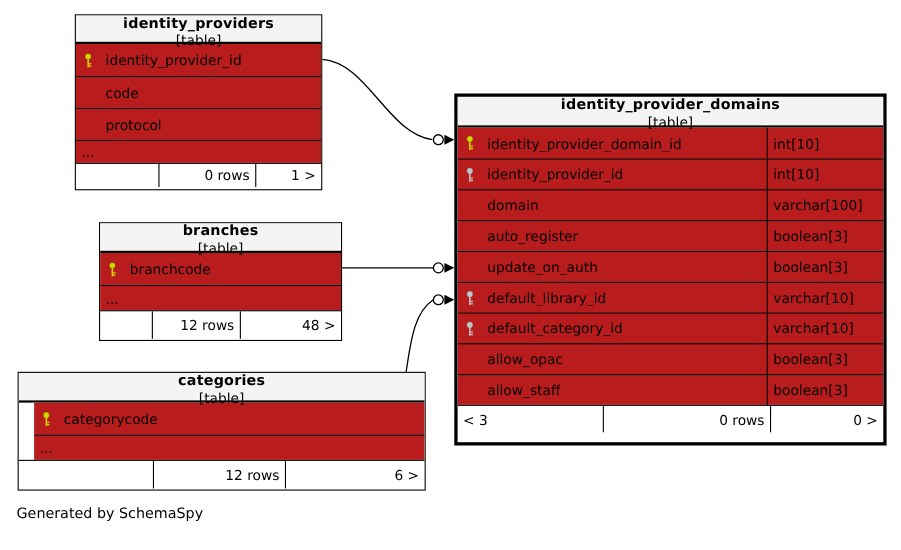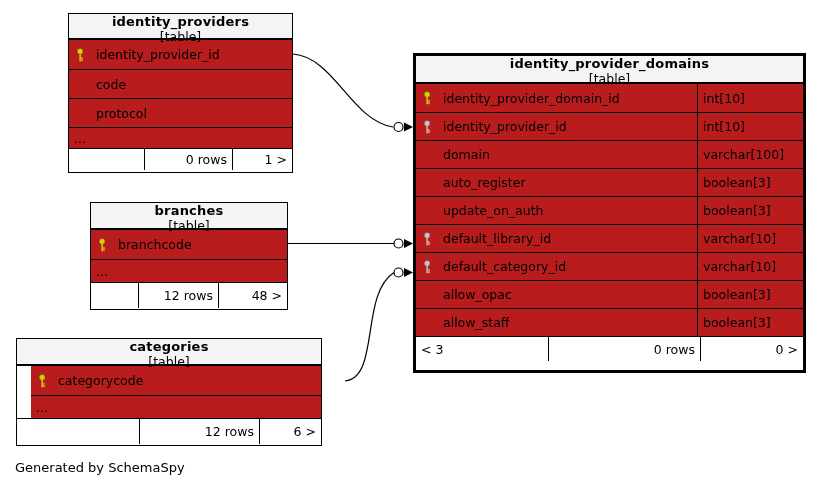--- a/index.html
+++ b/index.html
@@ -11,21 +11,21 @@
     color:#000;
     overflow:hidden;
   }
   .tbl{
     position:absolute;
     box-sizing:border-box;
     background:#fff;
     border:1px solid var(--border,#000);
     overflow:hidden;
   }
-  .tbl.main{border-width:3px;}
+  .tbl.main{border-width:3px;margin-top:32px;}
   .thead{
     display:flex;justify-content:space-between;align-items:center;
     background:var(--header-bg,#f4f4f4);
     border-bottom:2px solid var(--border,#000);
     padding:0 6px;
     box-sizing:border-box;
     flex-direction:column;
   }
   .ttitle{font-weight:bold;font-size:13px;letter-spacing:0.2px;}
   .tbadge{font-size:12.5px;}
@@ -143,21 +143,21 @@
   <div class="row ellipsisrow">
     <span class="cname">...</span>
   </div>
   <div class="tfoot">
     <span class="fcell" style="width:75px;"></span>
     <span class="fcell" style="width:88px;">0 rows</span>
     <span class="fcell grow">1 &gt;</span>
   </div>
 </div>
 
-<div class="tbl" id="t-branches" style="left:90px;top:202px;width:198px;height:108px;">
+<div class="tbl" id="t-branches" style="left:90px;top:202px;width:221px;height:108px;">
   <div class="thead">
     <span class="ttitle">branches</span>
     <span class="tbadge">[table]</span>
   </div>
   <div class="row">
     <span class="keycell">
         <svg class="keyicon" width="9" height="16" viewBox="0 0 10 16">
           <circle class="kfill kring" cx="4.6" cy="4" r="3.1"></circle>
           <rect class="kfill" x="3.8" y="6.4" width="1.6" height="8.6"></rect>
           <rect class="kfill" x="5.4" y="10.6" width="2.3" height="1.4"></rect>
@@ -169,21 +169,21 @@
   <div class="row ellipsisrow">
     <span class="cname">...</span>
   </div>
   <div class="tfoot">
     <span class="fcell" style="width:47px;"></span>
     <span class="fcell" style="width:80px;">12 rows</span>
     <span class="fcell grow">48 &gt;</span>
   </div>
 </div>
 
-<div class="tbl" id="t-categories" style="left:16px;top:338px;width:306px;height:108px;">
+<div class="tbl" id="t-categories" style="left:16px;top:338px;width:371px;height:108px;">
   <div class="thead">
     <span class="ttitle">categories</span>
     <span class="tbadge">[table]</span>
   </div>
   <div class="row">
     <span class="keycell">
         <svg class="keyicon" width="9" height="16" viewBox="0 0 10 16">
           <circle class="kfill kring" cx="4.6" cy="4" r="3.1"></circle>
           <rect class="kfill" x="3.8" y="6.4" width="1.6" height="8.6"></rect>
           <rect class="kfill" x="5.4" y="10.6" width="2.3" height="1.4"></rect>

